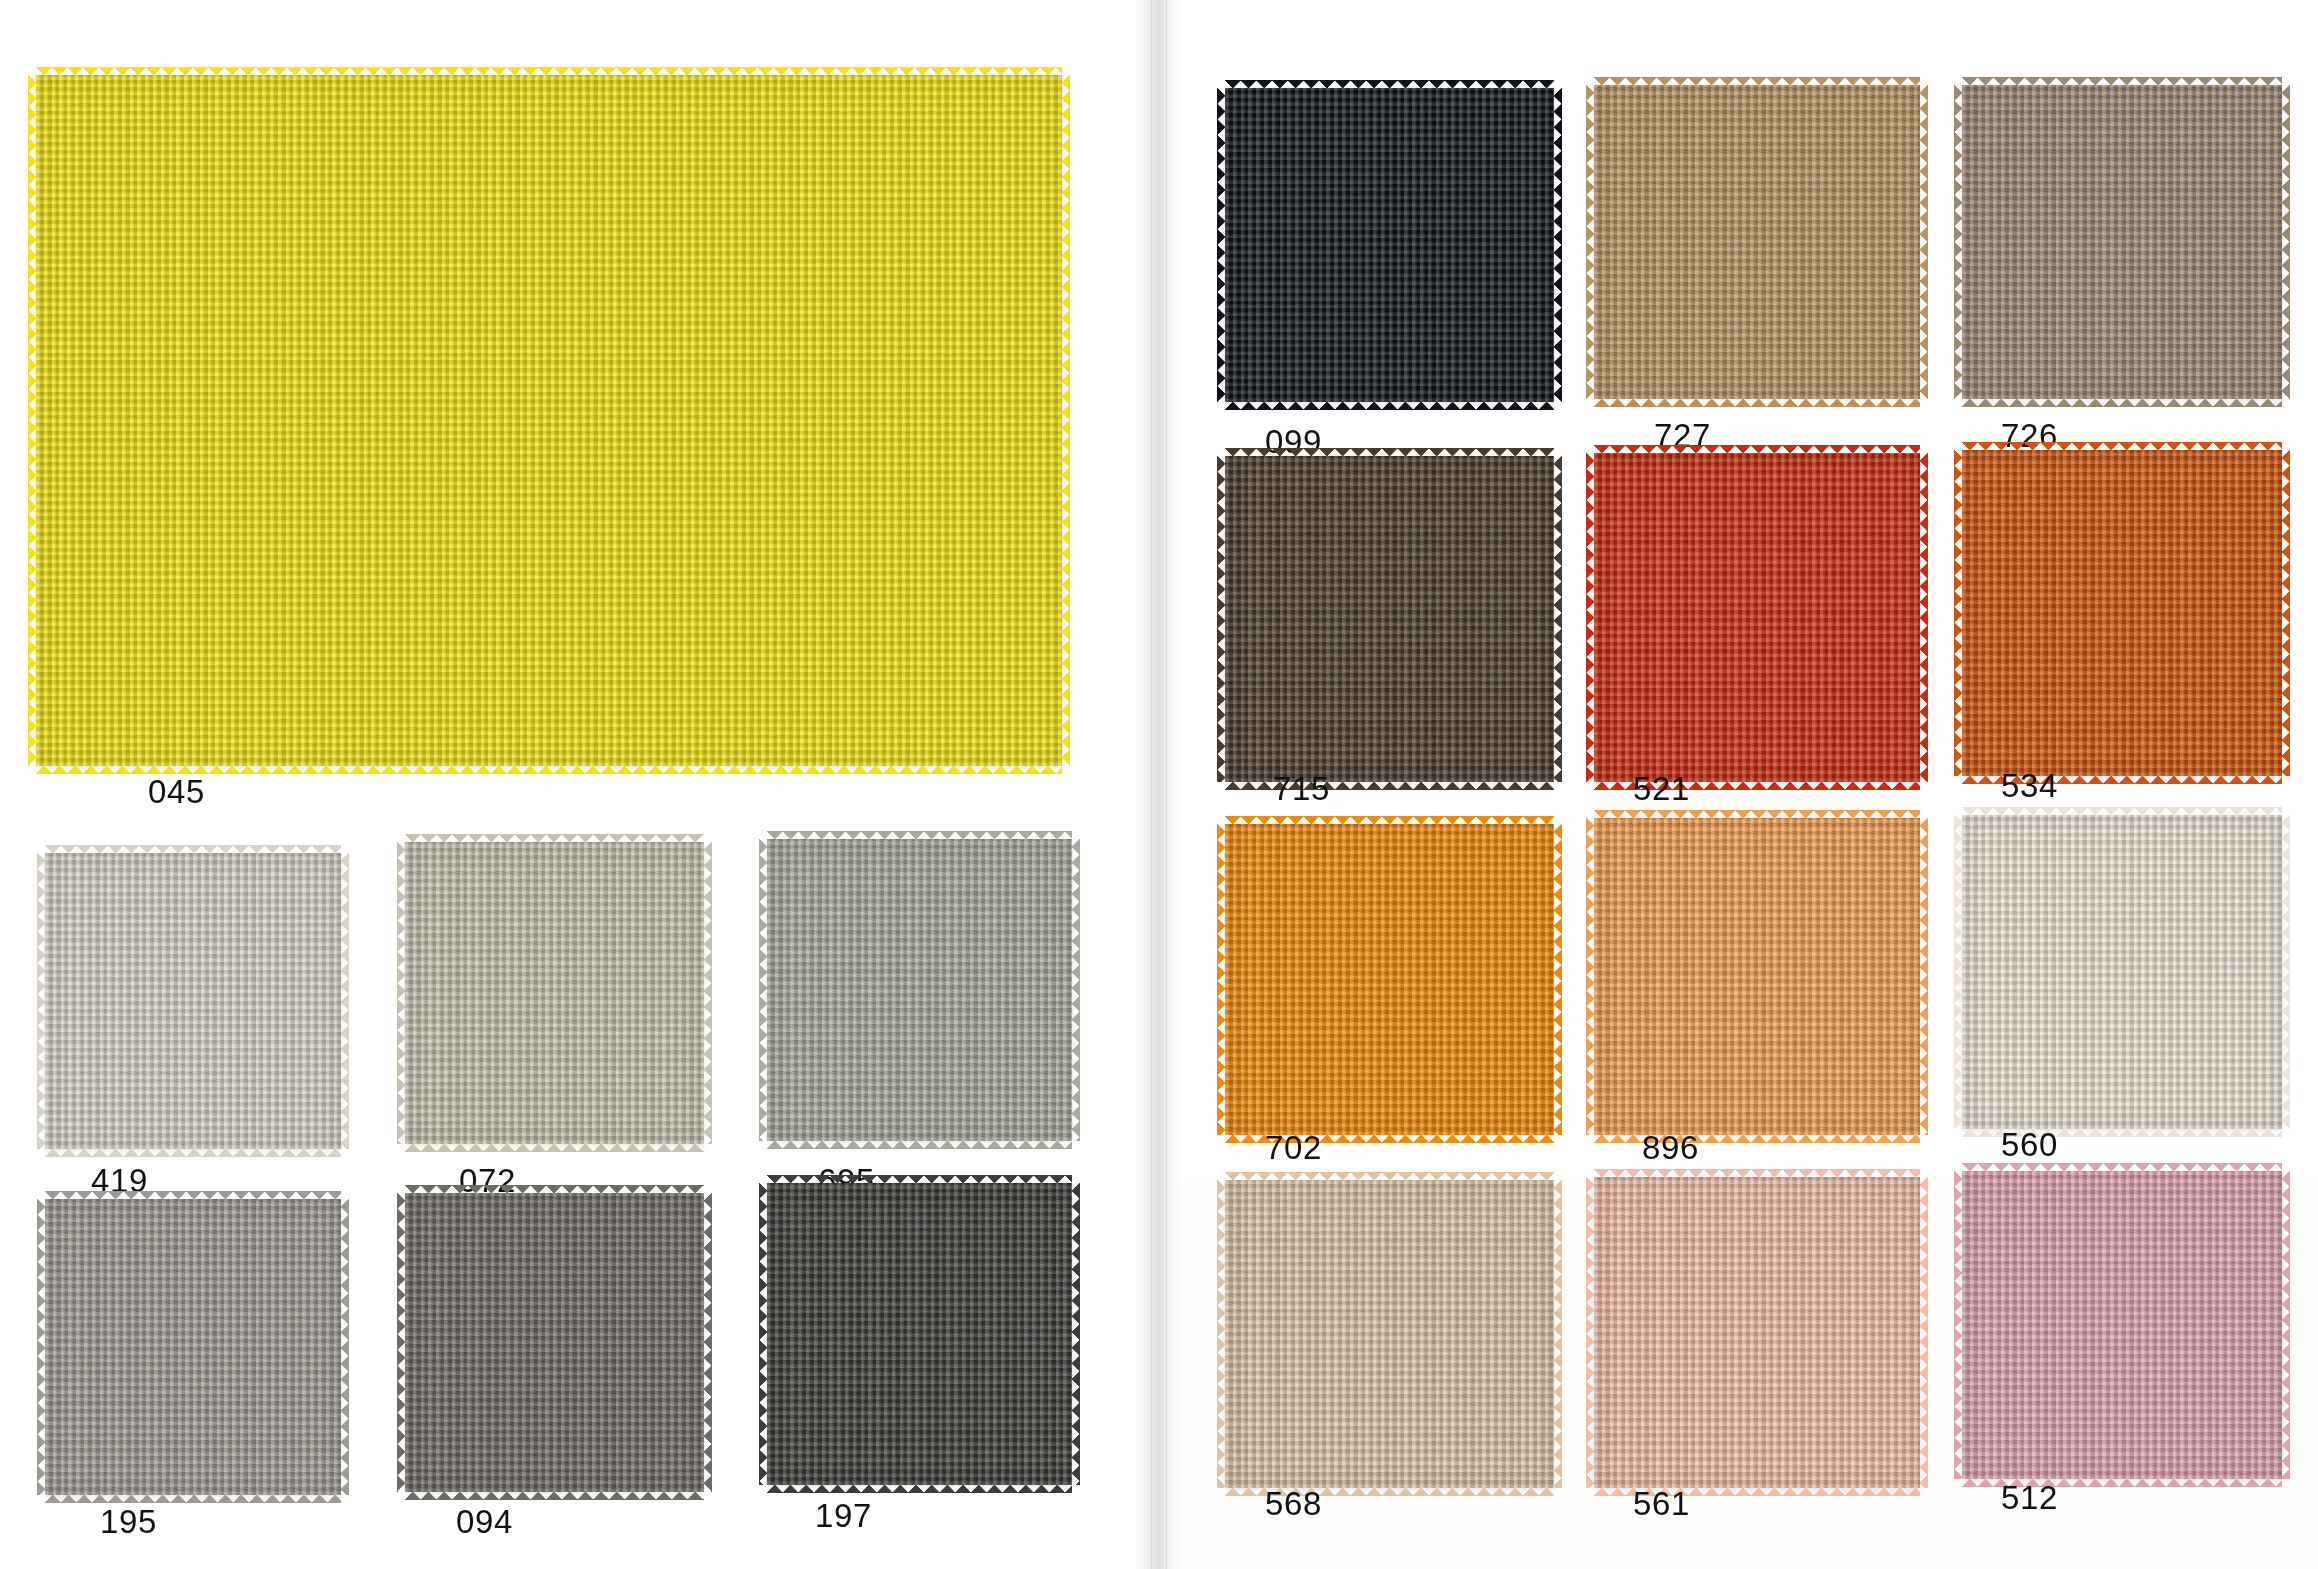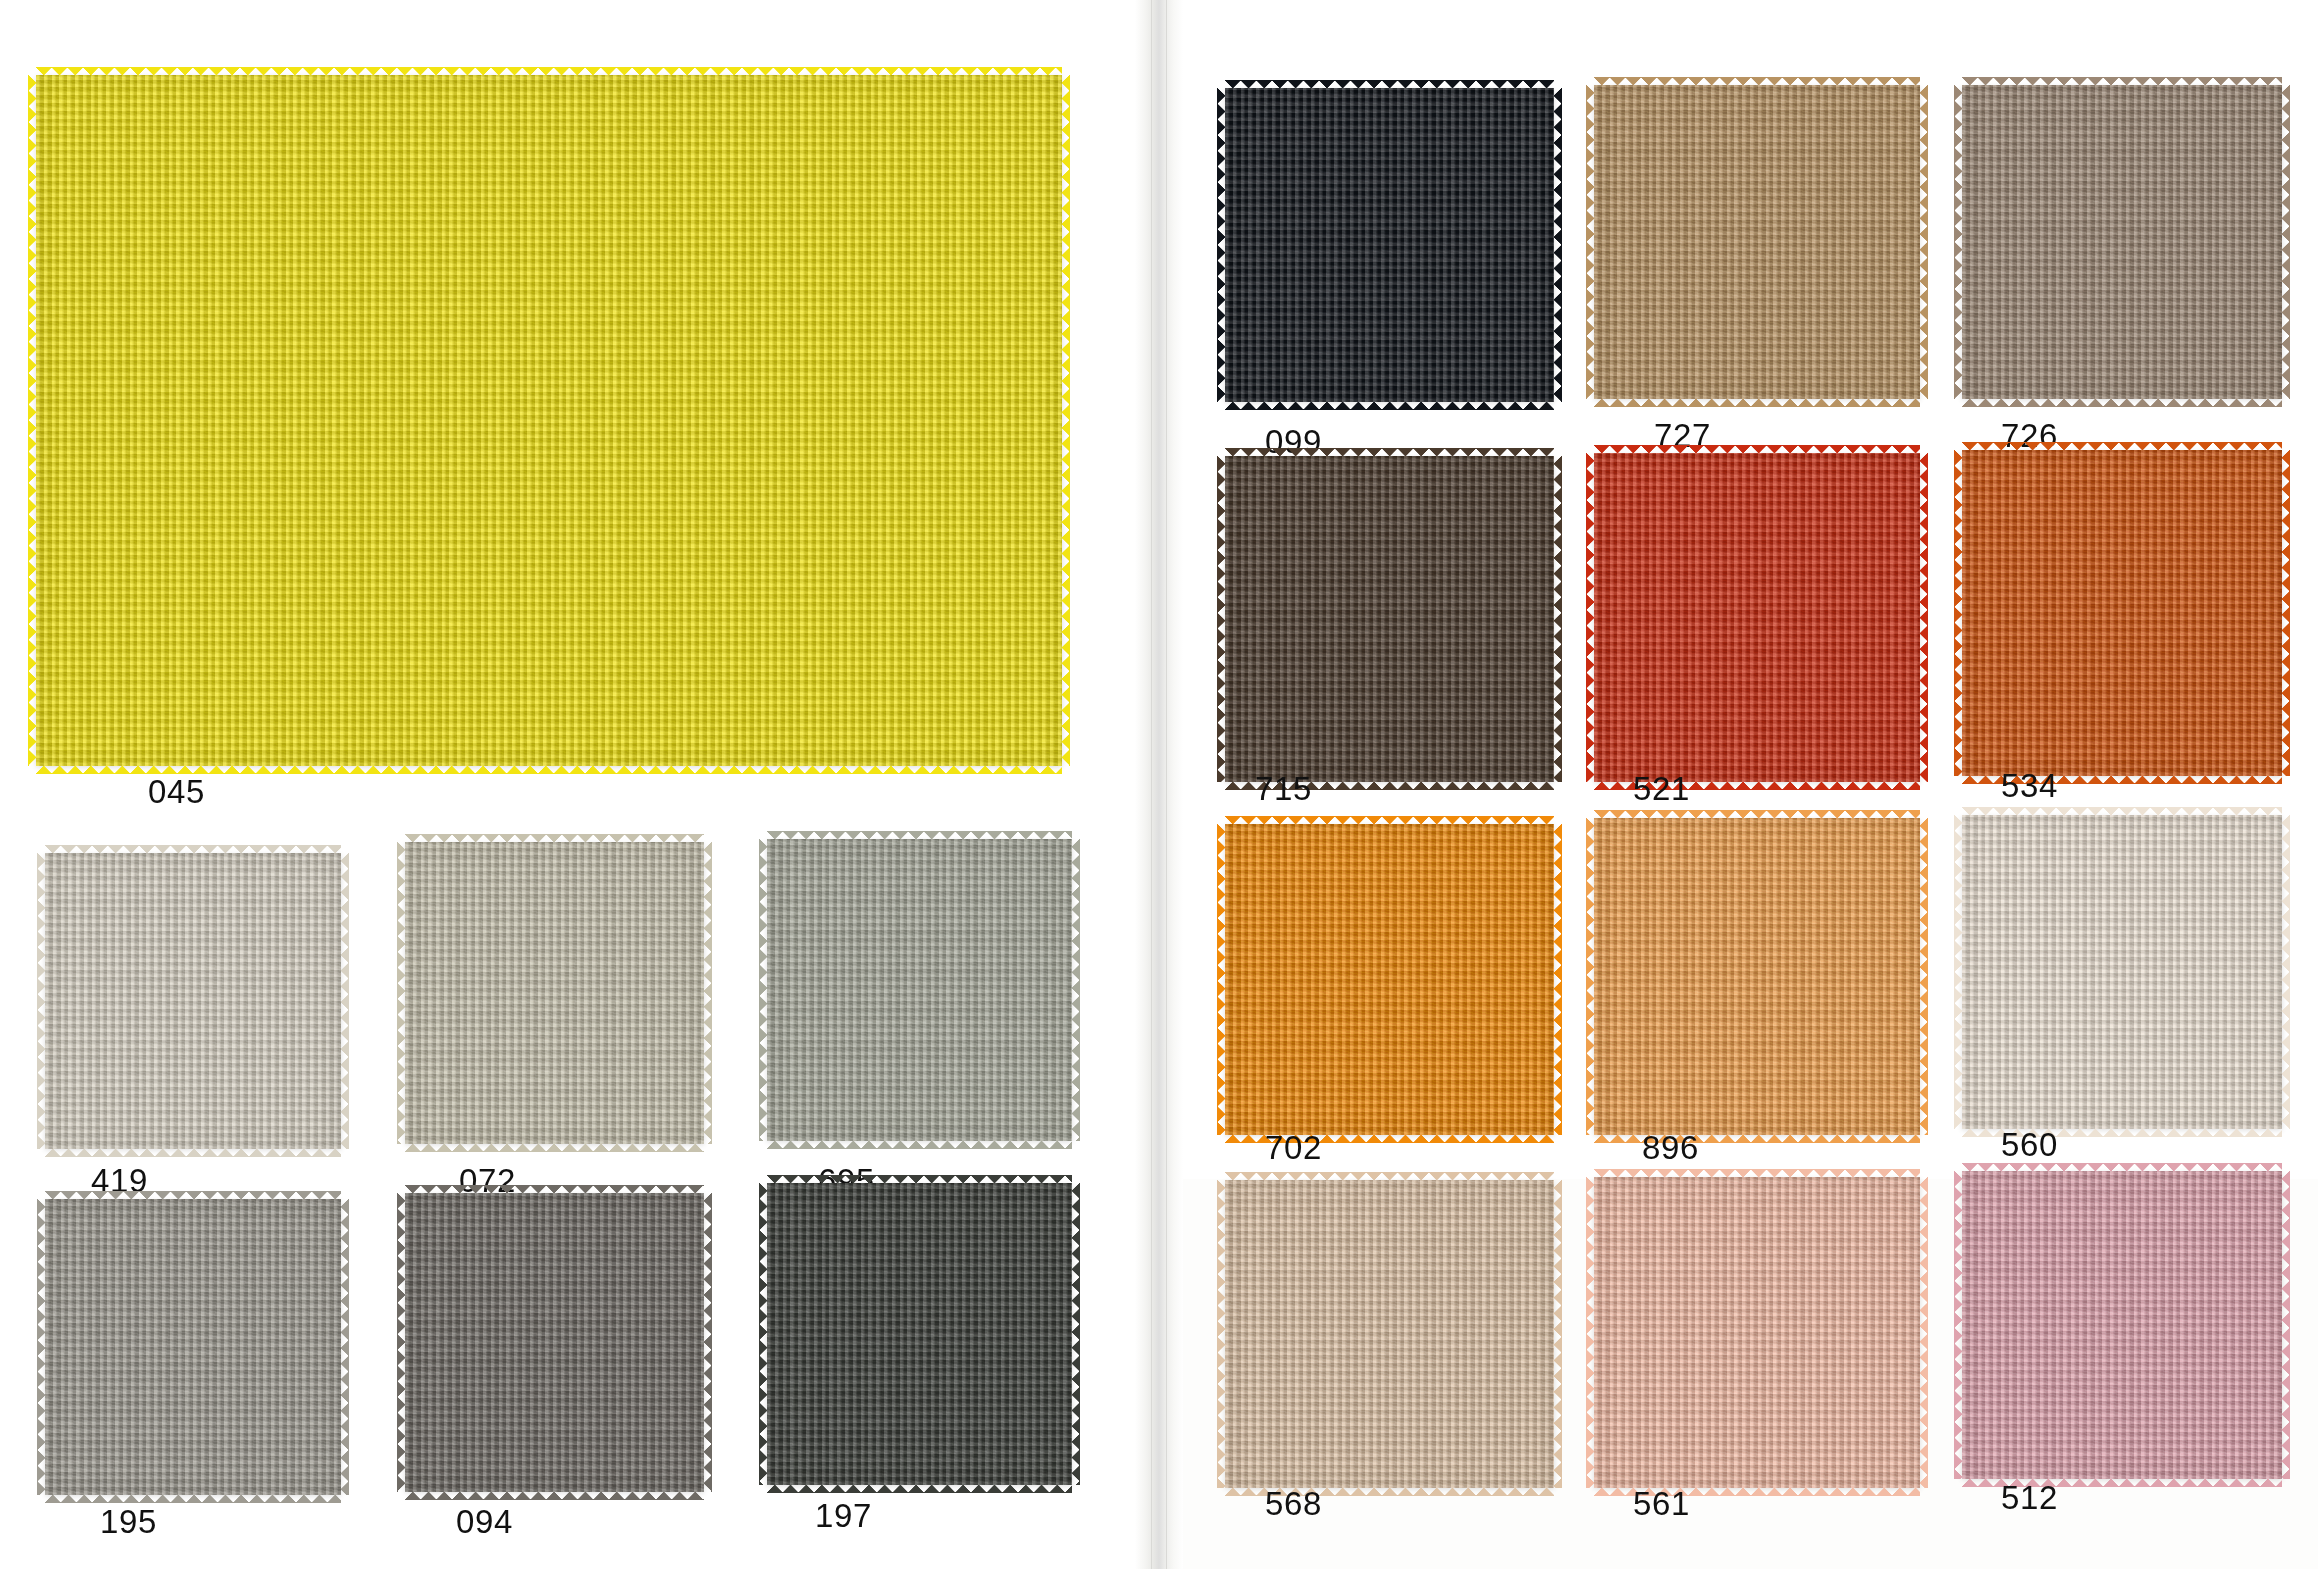--- a/index.html
+++ b/index.html
@@ -266,21 +266,21 @@
     <div class="swatch-label" style="left:818px; top:417px;">726</div>
 
     <div class="swatch" id="r-r1-c0" style="left: 42px; top: 456px; width: 329px; height: 326px; --c: #4A3A2C;">
       <div class="cloth-body"></div>
         <div class="cloth-grain"></div>
       <div class="zigzag top"></div>
         <div class="zigzag bottom"></div>
       <div class="zigzag left"></div>
         <div class="zigzag right"></div>
     </div>
-    <div class="swatch-label" style="left:72px; top:770px;">715</div>
+    <div class="swatch-label" style="left:90px; top:770px;">715</div>
 
     <div class="swatch" id="r-r1-c1" style="left: 411px; top: 453px; width: 326px; height: 329px; --c: #C92B10;">
       <div class="cloth-body"></div>
         <div class="cloth-grain"></div>
       <div class="zigzag top"></div>
         <div class="zigzag bottom"></div>
       <div class="zigzag left"></div>
         <div class="zigzag right"></div>
     </div>
     <div class="swatch-label" style="left:450px; top:770px;">521</div>

